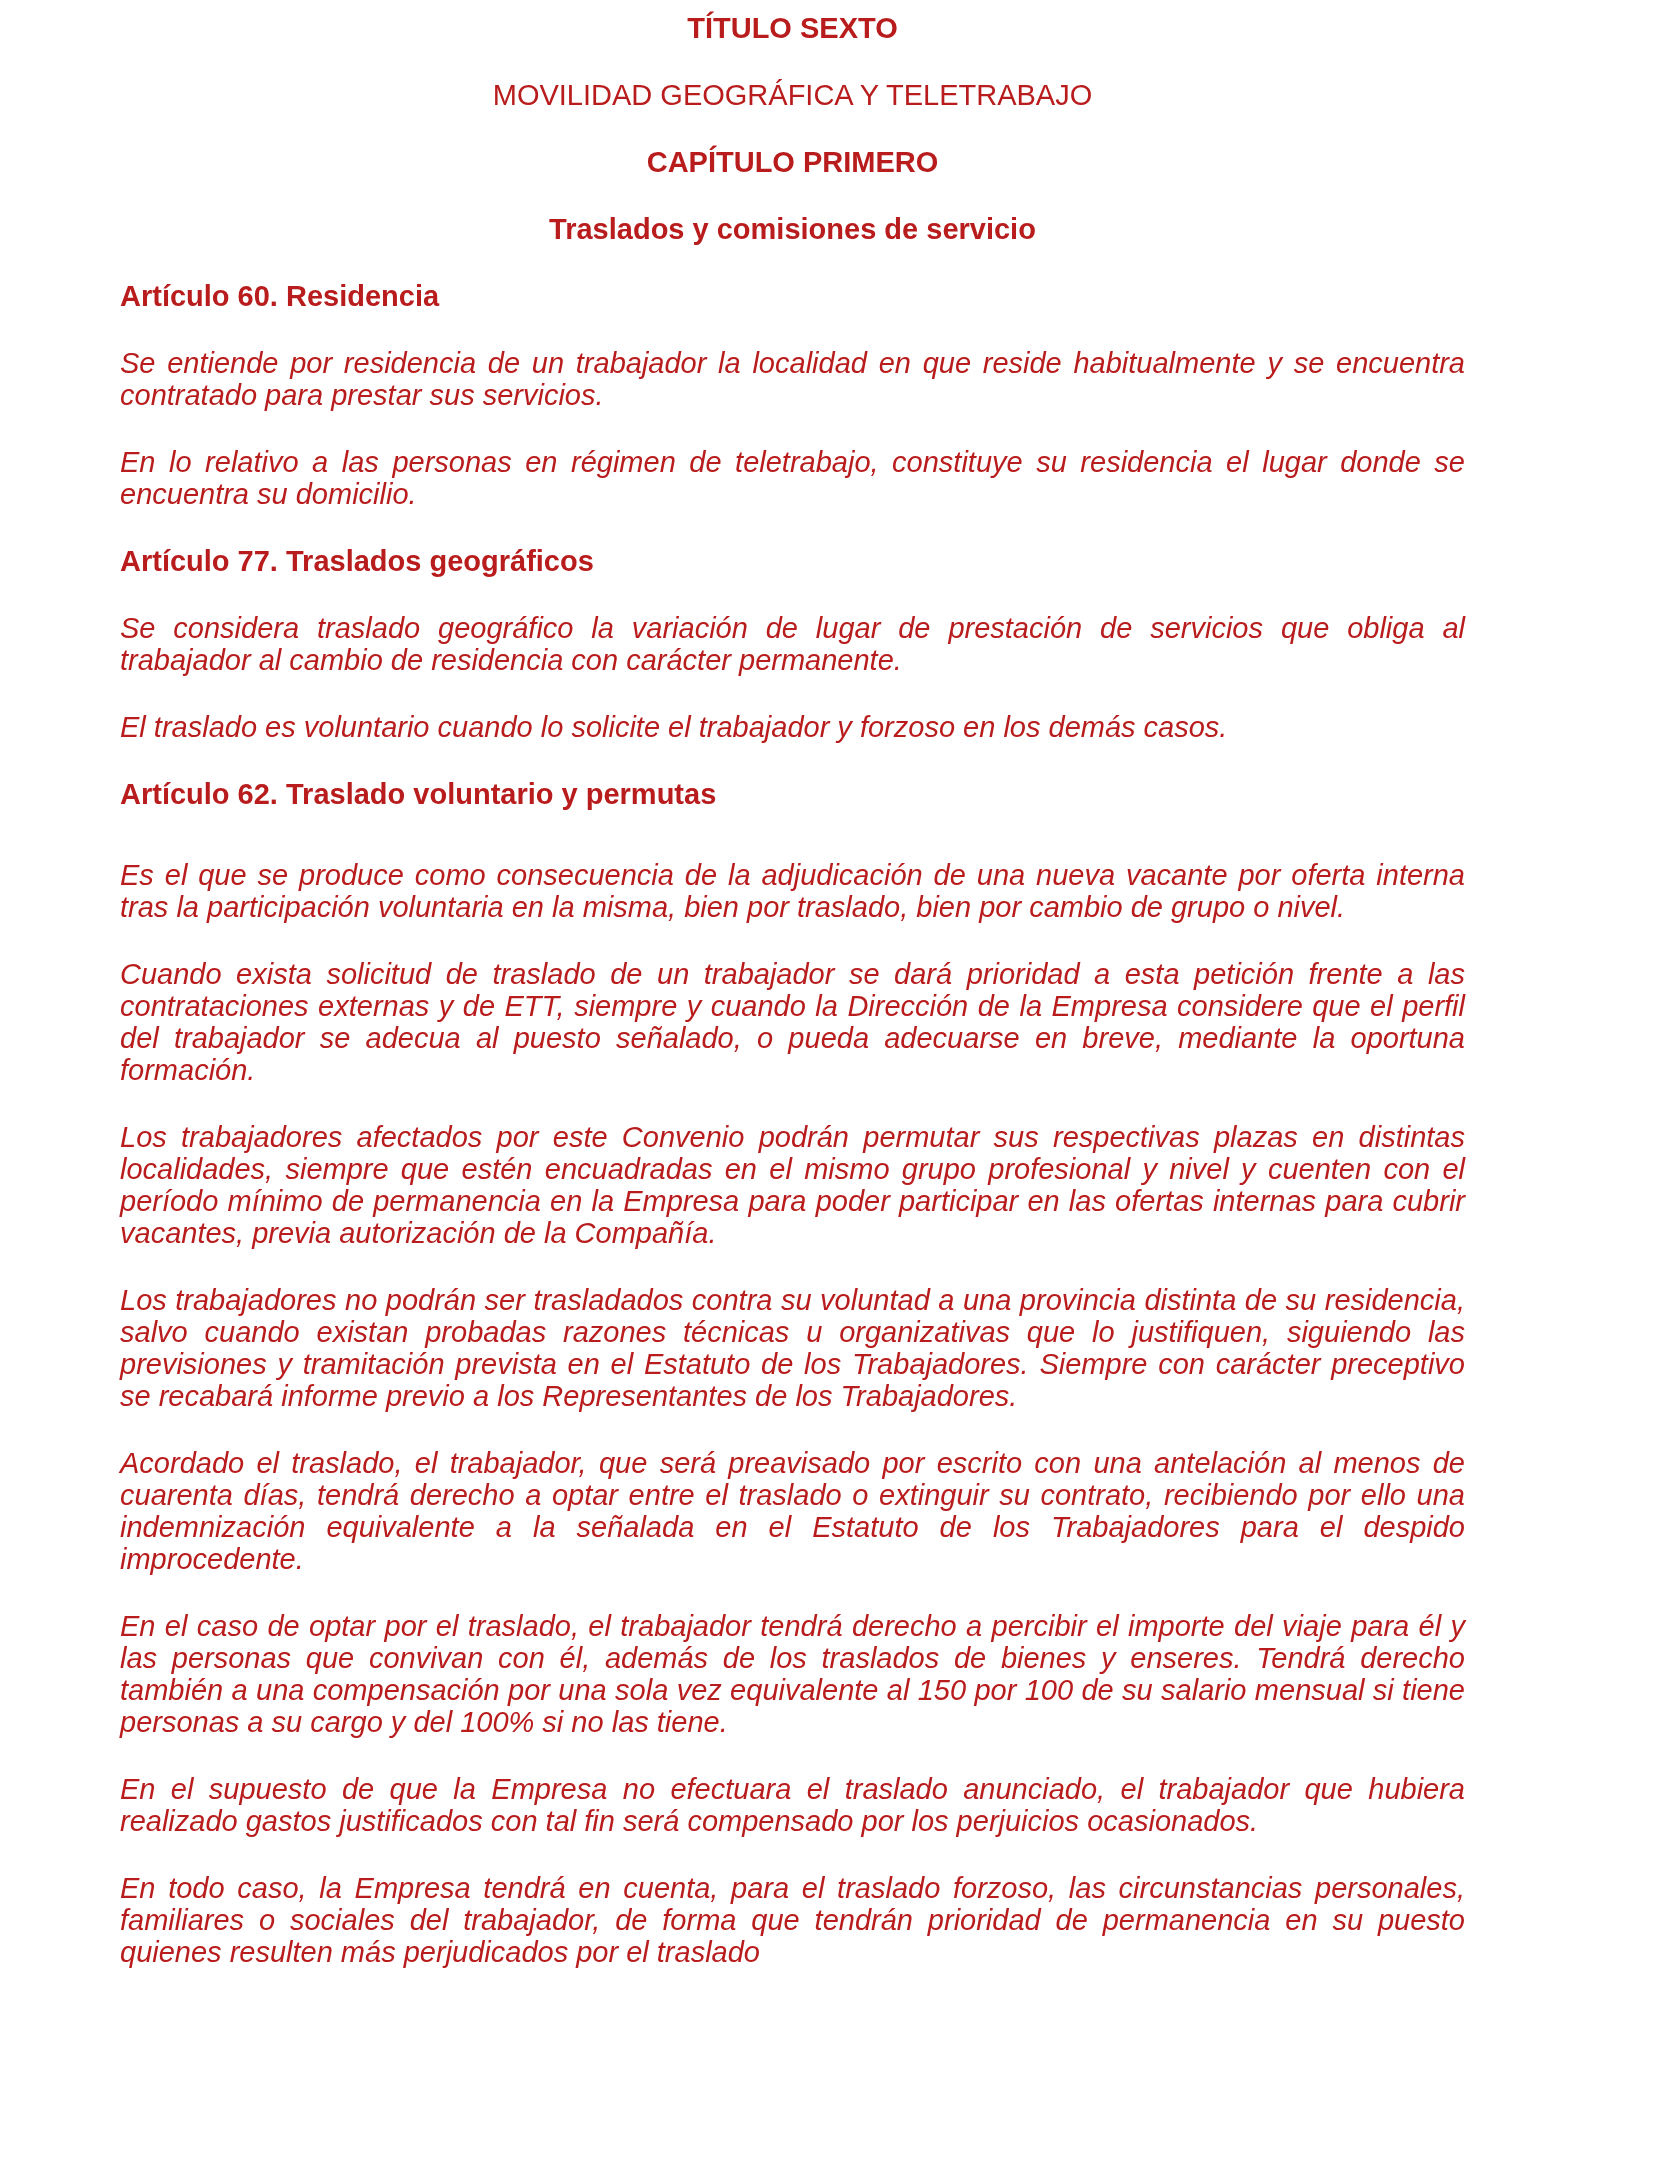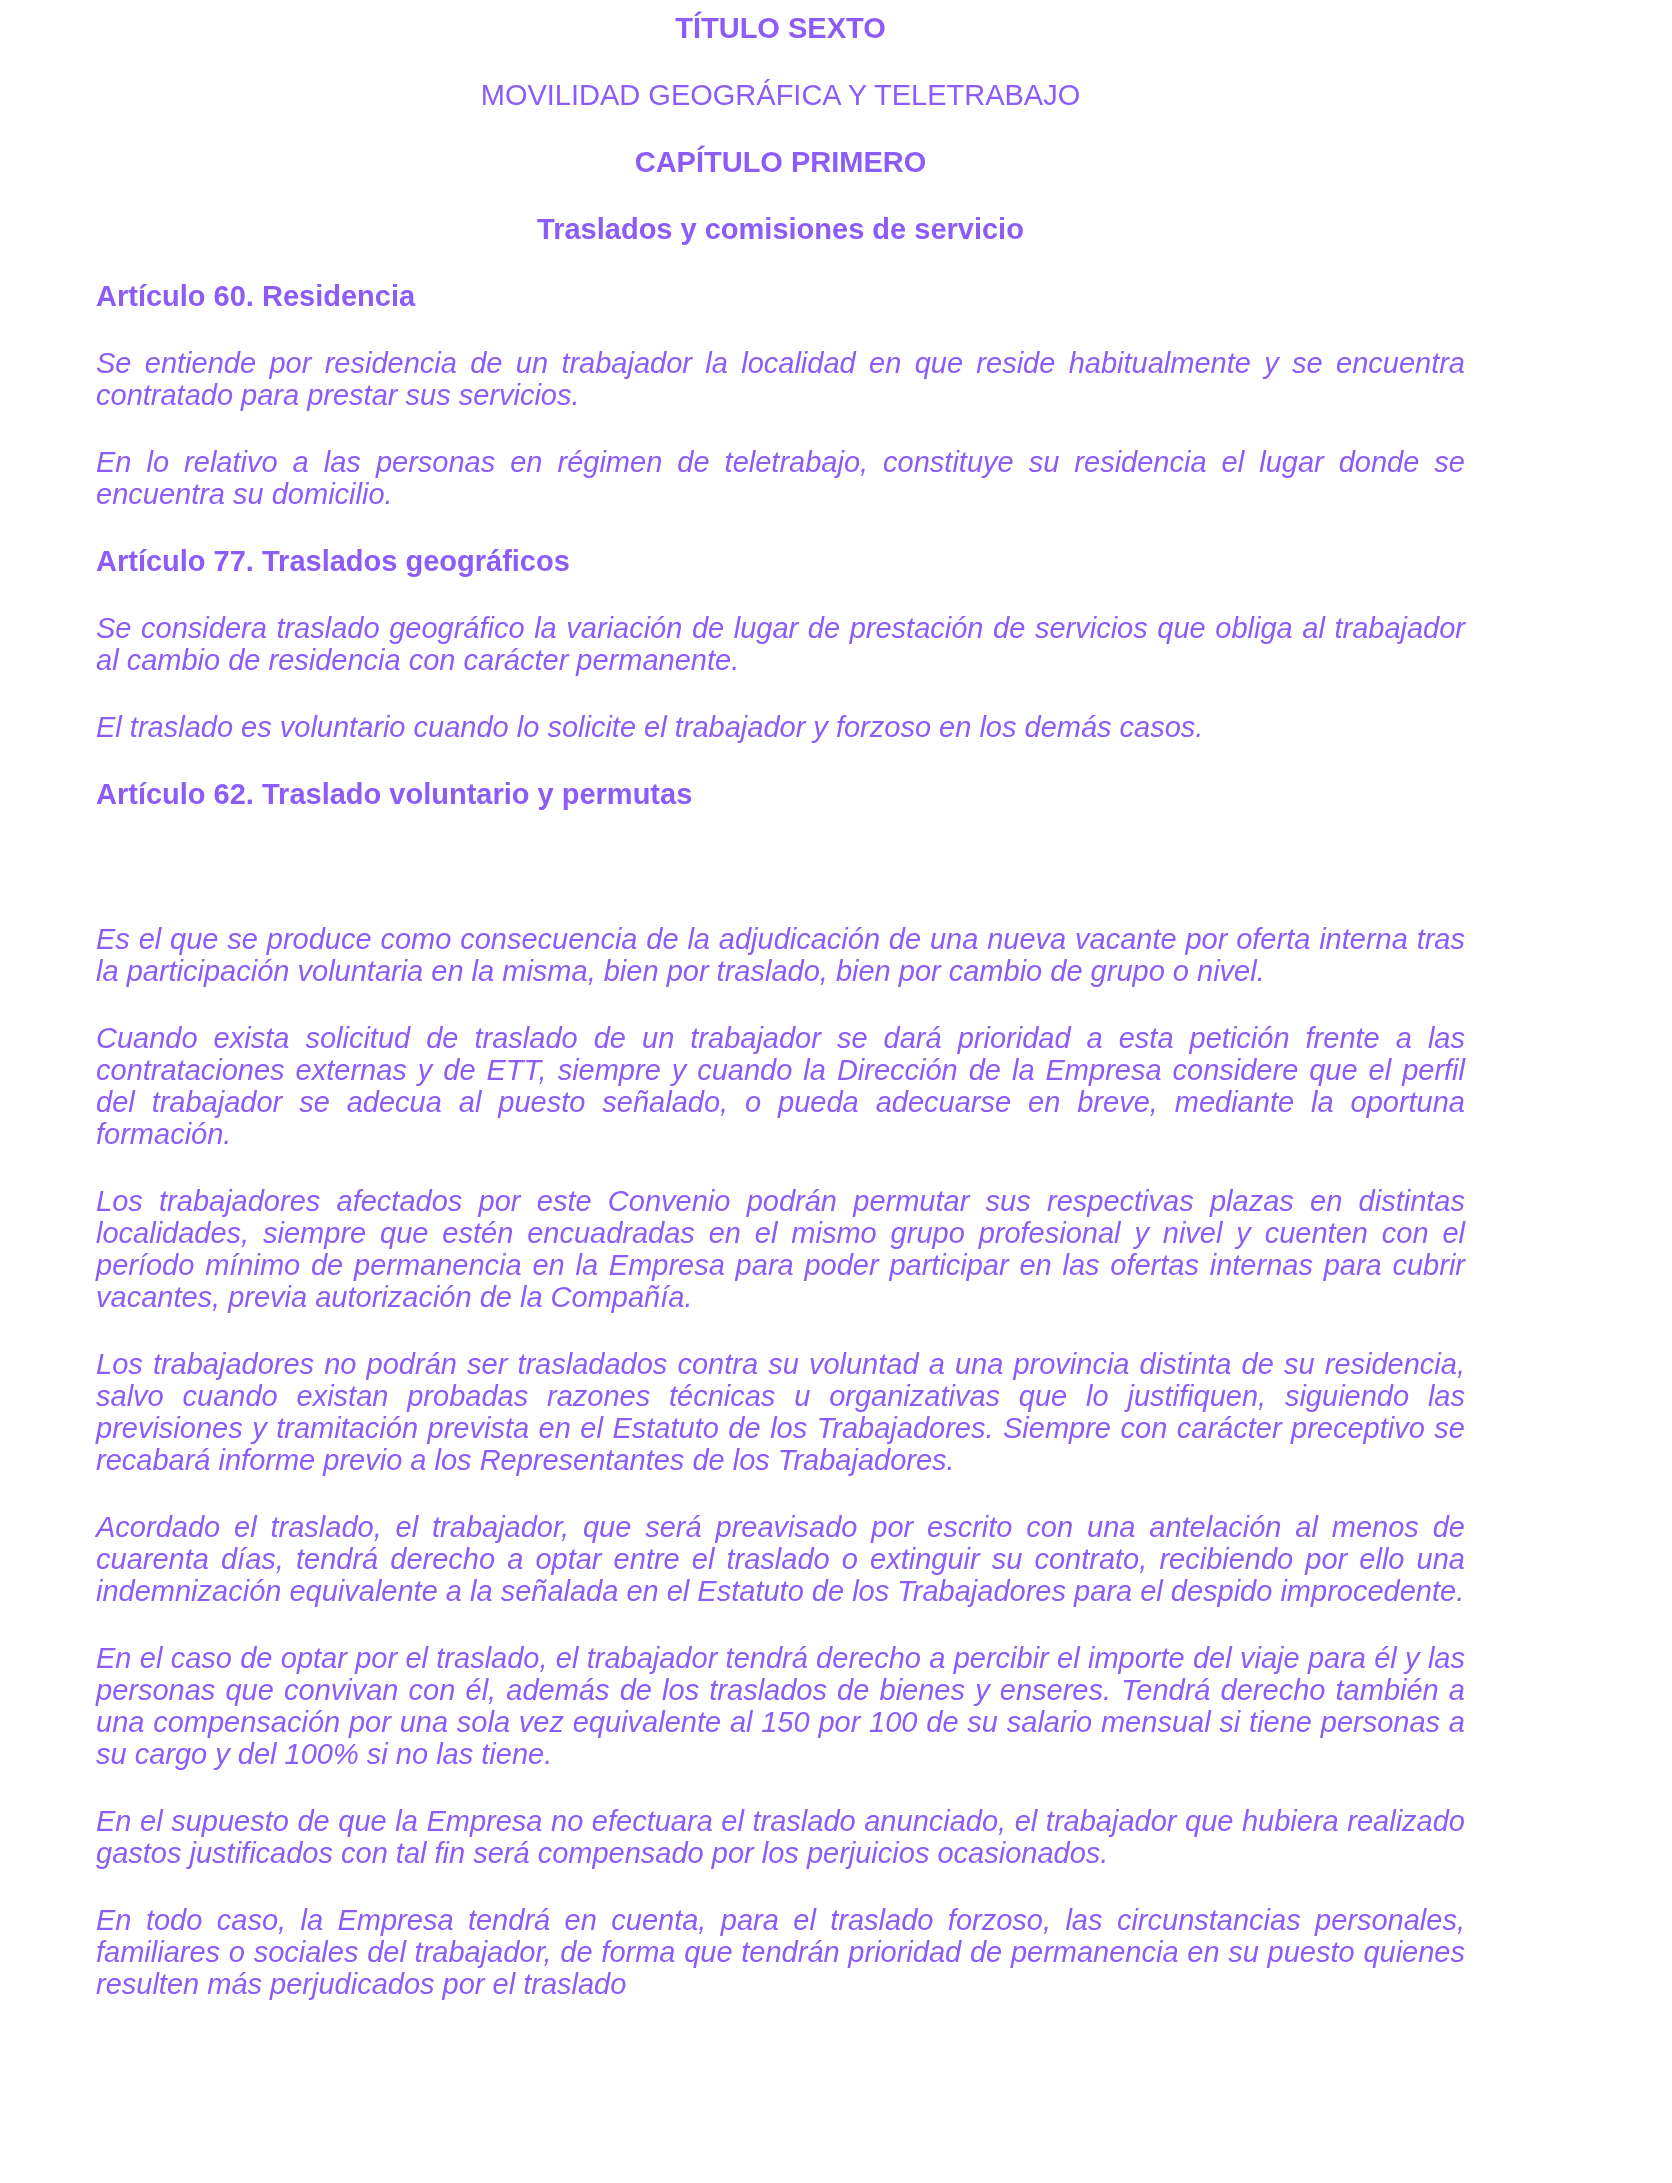--- a/index.html
+++ b/index.html
@@ -5,32 +5,32 @@
 <style>
   * { box-sizing: border-box; }
   html, body {
     margin: 0;
     padding: 0;
     background: #ffffff;
   }
   .page {
     width: 1672px;
     height: 2183px;
-    padding: 12px 207px 0 96px;
+    padding: 12px 207px 0 120px;
     font-family: "Liberation Sans", sans-serif;
     font-size: 29px;
     line-height: 32px;
-    color: #8b5cf6;
+    color: #b91c1c;
     overflow: hidden;
   }
   .block { margin: 0 0 35px 0; }
   .justify { text-align: justify; font-style: italic; }
   .center { text-align: center; }
   .bold { font-weight: 700; }
-  .gap-lg { margin-bottom: 113px; }
+  .gap-lg { margin-bottom: 49px; }
   .last { margin-bottom: 1px; }
 </style>
 </head>
 <body>
 
 <div class="page">
   <p class="block center bold">TÍTULO SEXTO</p>
   <p class="block center">MOVILIDAD GEOGRÁFICA Y TELETRABAJO</p>
   <p class="block center bold">CAPÍTULO PRIMERO</p>
   <p class="block center bold">Traslados y comisiones de servicio</p>

